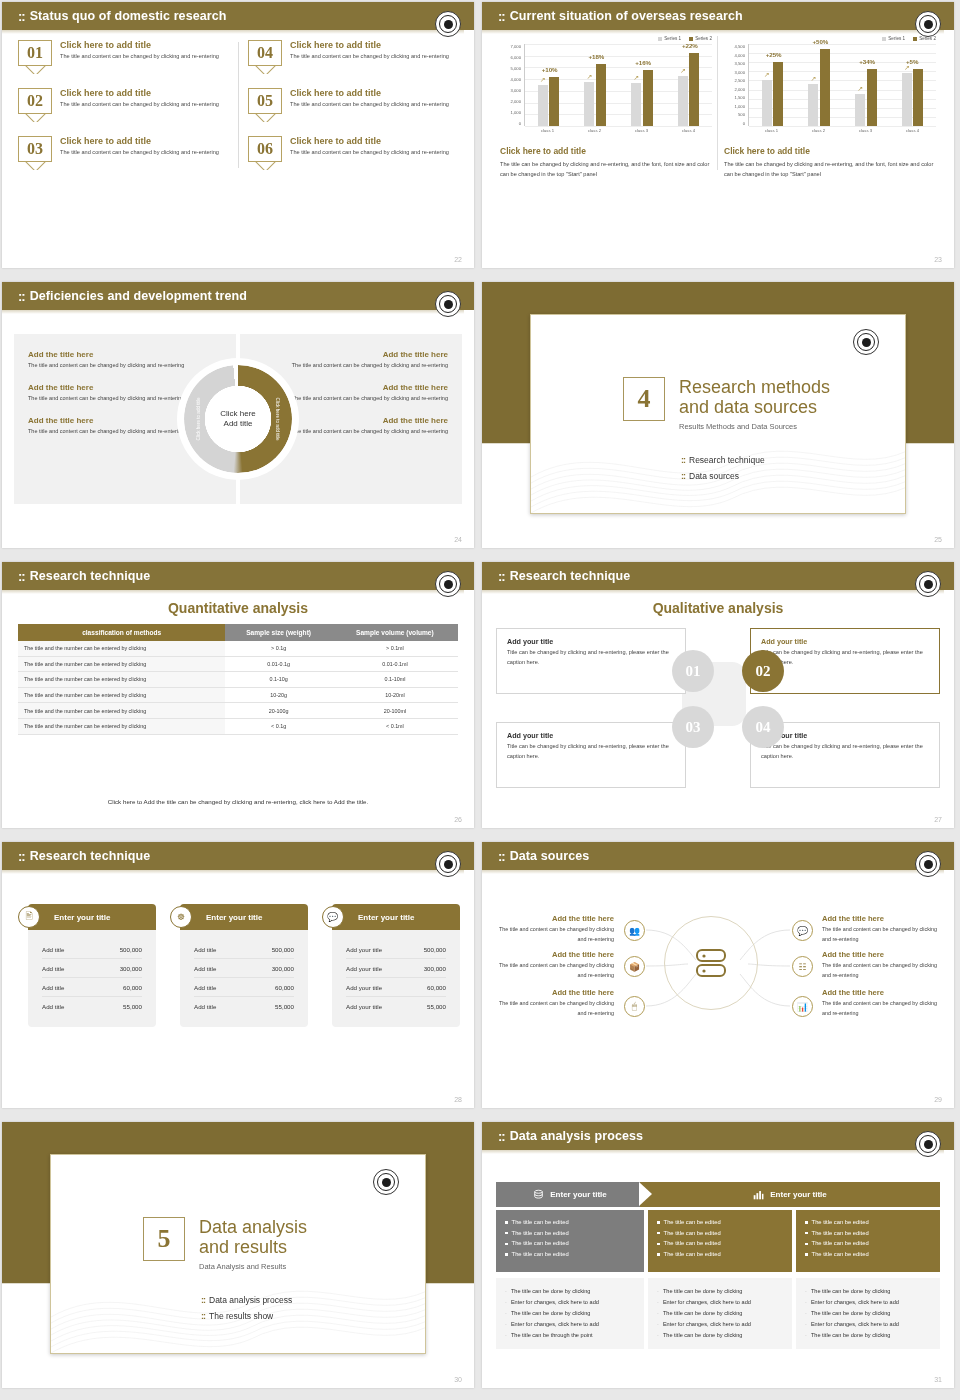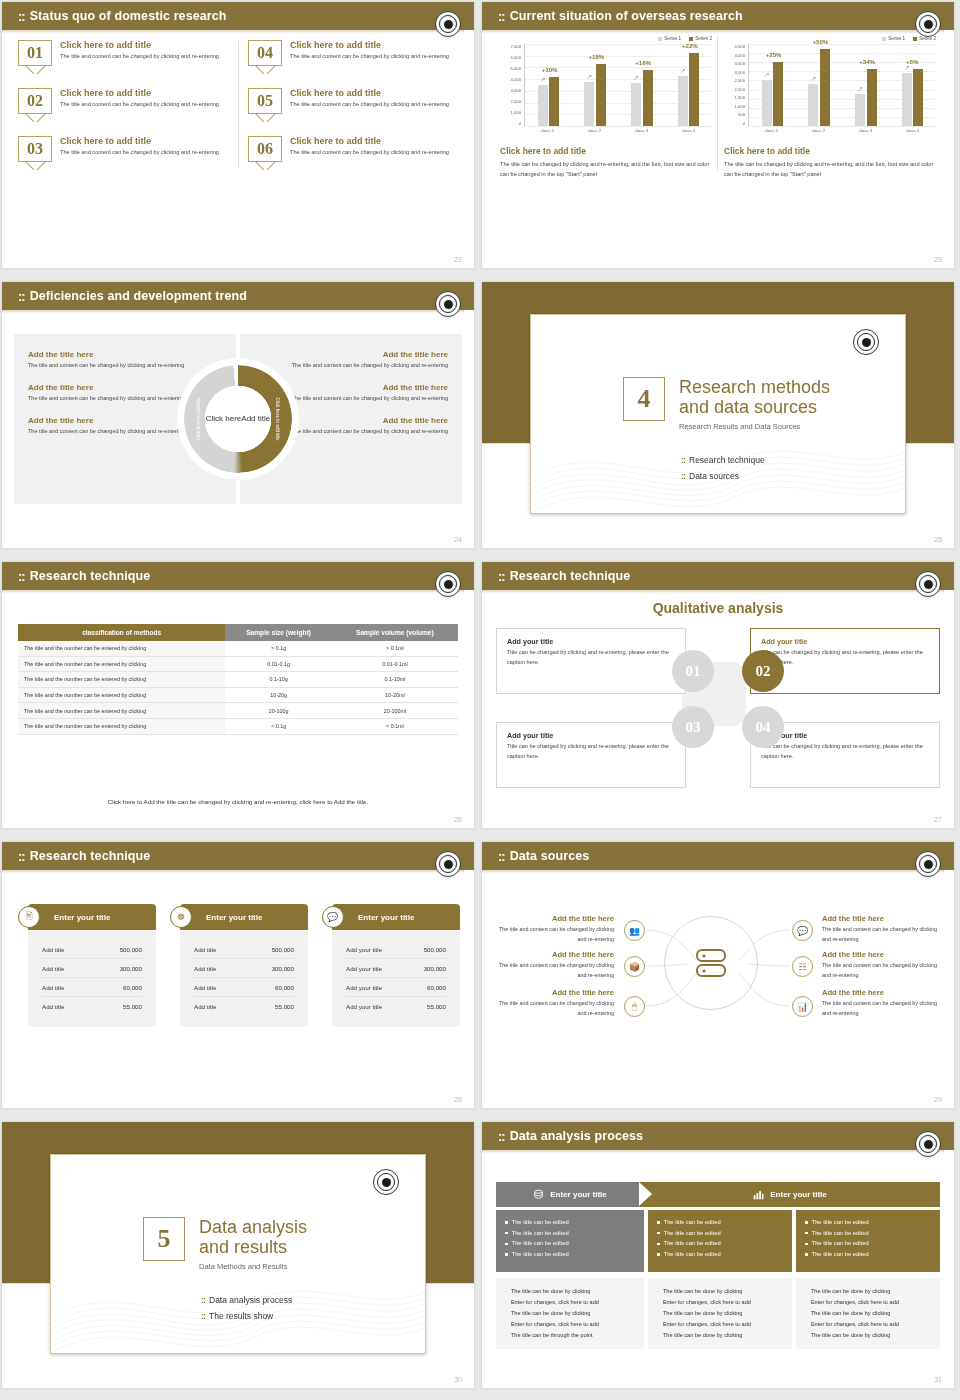--- a/index.html
+++ b/index.html
@@ -130,21 +130,21 @@
     -webkit-mask: radial-gradient(circle, transparent 33px, #000 33.5px);
             mask: radial-gradient(circle, transparent 33px, #000 33.5px);
   }
   .cyclehalo{
     position:absolute; left:50%; top:50%; transform:translate(-50%,-50%);
     width:122px; height:122px; border-radius:50%; background:#fff; z-index:-1;
   }
   .cyccenter {
     position:absolute; left:50%; top:50%; transform:translate(-50%,-50%);
     width:66px; height:66px; border-radius:50%; background:#fff;
-    display:flex; flex-direction:row; align-items:center; justify-content:center;
+    display:flex; flex-direction:column; align-items:center; justify-content:center;
     font-size:8px; color:#333; text-align:center; line-height:1.3;
   }
   .cyclbl { position:absolute; font-size:4.6px; color:#fff; }
   .cyclbl.l { left:-2px; top:50%; transform:translateY(-50%) rotate(-90deg); }
   .cyclbl.r { right:-2px; top:50%; transform:translateY(-50%) rotate(90deg); color:#fff; }
   
   .divbg { position:absolute; inset:0; background:#7e6c33; }
   .divbg::after{
     content:""; position:absolute; left:0; right:0; bottom:0; height:48%;
     background:#fff;
@@ -556,21 +556,21 @@
               <div class="ring">
                 <div class="core"></div>
               </div>
             </div>
         </div>
         <div class="divinner">
           <div class="divnum">4</div>
           <div>
             <div class="divtitle">Research methods</div>
             <div class="divtitle">and data sources</div>
-            <div class="divsub">Research Results and Data Sources</div>
+            <div class="divsub">Results Methods and Data Sources</div>
           </div>
         </div>
         <div class="divlist">
           <div class="divli"><b>::</b><span>Research technique</span></div>
           <div class="divli"><b>::</b><span>Data sources</span></div>
         </div>
       </div>
       <div class="pgno">25</div>
     </div>
   </div>
@@ -580,20 +580,21 @@
       <div class="hdr">
         <span class="dots">::</span>
         <span class="htitle">Research technique</span>
       </div>
       <div class="hdr-shadow"></div>
       <div class="seal">
           <div class="ring">
             <div class="core"></div>
           </div>
         </div>
+      <div class="subtitle">Quantitative analysis</div>
 
       <table class="tbl">
         <thead>
           <tr>
             <th class="c1">classification of methods</th>
             <th class="cg">Sample size (weight)</th>
             <th class="cg">Sample volume (volume)</th>
           </tr>
         </thead>
         <tbody id="tbl26body">
@@ -856,21 +857,21 @@
               <div class="ring">
                 <div class="core"></div>
               </div>
             </div>
         </div>
         <div class="divinner">
           <div class="divnum">5</div>
           <div>
             <div class="divtitle">Data analysis</div>
             <div class="divtitle">and results</div>
-            <div class="divsub">Data Methods and Results</div>
+            <div class="divsub">Data Analysis and Results</div>
           </div>
         </div>
         <div class="divlist">
           <div class="divli"><b>::</b><span>Data analysis process</span></div>
           <div class="divli"><b>::</b><span>The results show</span></div>
         </div>
       </div>
       <div class="pgno">30</div>
     </div>
   </div>

